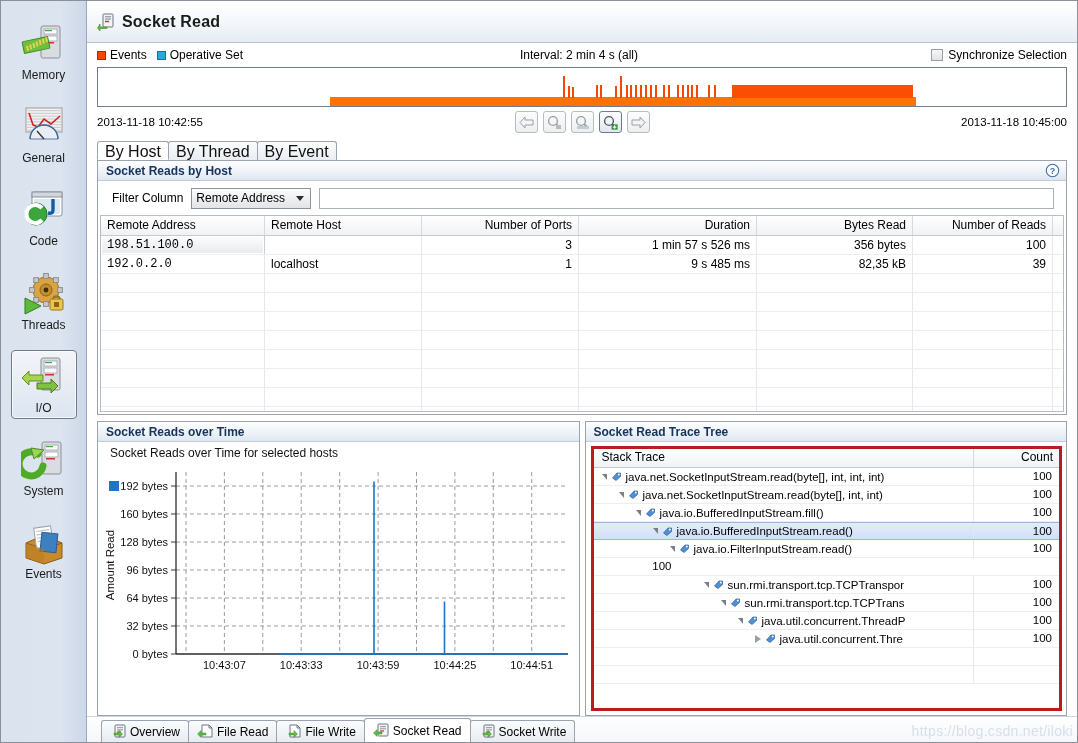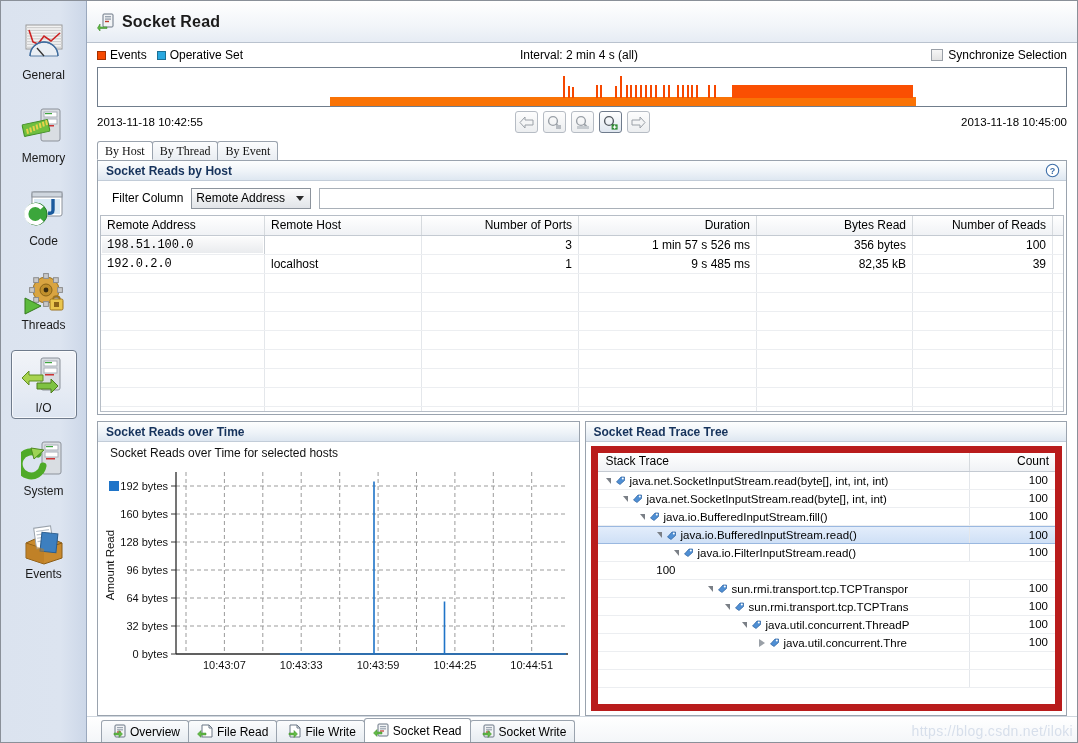--- a/index.html
+++ b/index.html
@@ -192,30 +192,29 @@
     flex: 0 0 21px;
     height: 21px;
     display: flex;
     align-items: flex-end;
     padding-left: 10px;
     margin-top: 2px;
   }
   .vtab {
     height: 19px;
     padding: 0 7px;
-    font-size: 12px;
+    font-size: 16px;
     line-height: 19px;
     border: 1px solid #9aa3ae;
     border-bottom: none;
     background: linear-gradient(to bottom,#fbfcfd,#e9edf2);
     border-radius: 3px 3px 0 0;
     margin-right: -1px;
     cursor: pointer;
     color: #111;
-    font-family: Liberation Serif, serif;
   }
   .vtab.active {
     background: #ffffff;
     border-bottom: 1px solid #ffffff;
     position: relative;
     z-index: 3;
   }
 
   
   #top-panel {
@@ -354,21 +353,21 @@
     padding: 4px 0 0 12px;
     color: #111;
     flex: 0 0 18px;
   }
   #chart-holder { flex: 1 1 auto; position: relative; min-height: 0; }
 
   
   .tree-tbl {
     flex: 1 1 auto;
     margin: 4px 4px 4px 5px;
-    border: 7px solid #b91c1c;
+    border: 3px solid #b91c1c;
     display: flex;
     flex-direction: column;
     overflow: hidden;
   }
   .tree-head {
     display: flex;
     height: 19px;
     flex: 0 0 19px;
     background: linear-gradient(to bottom,#ffffff,#f0f2f5);
     border-bottom: 1px solid #c4cad2;
@@ -461,59 +460,59 @@
     user-select: none;
   }
   svg { display: block; }
 </style>
 </head>
 <body>
 
 <div id="app">
 
   <div id="sidebar">
+      <div class="nav-item">
+        <span class="nav-icon">
+          <svg width="46" height="44" viewBox="0 0 46 44">
+            <rect x="20" y="4" width="19" height="32" rx="2" fill="#d9dde2" stroke="#8b919a"></rect>
+      <rect x="23" y="7" width="13" height="5" fill="#ffffff" stroke="#aab0b8"></rect>
+      <rect x="24" y="8" width="7" height="1.2" fill="#3fa63f"></rect>
+      <rect x="23" y="14" width="13" height="5" fill="#ffffff" stroke="#aab0b8"></rect>
+      <rect x="24" y="20" width="9" height="1.5" fill="#cc3333"></rect>
+      <rect x="2" y="17" width="26" height="12" rx="1" fill="#6fbf3f" stroke="#3f8b22" transform="rotate(-12 15 23)"></rect>
+      <rect x="5" y="22" width="2" height="5" fill="#e8d24b" transform="rotate(-12 15 23)"></rect>
+            <rect x="8.4" y="21.25" width="2" height="5" fill="#e8d24b" transform="rotate(-12 15 23)"></rect>
+            <rect x="11.8" y="20.5" width="2" height="5" fill="#e8d24b" transform="rotate(-12 15 23)"></rect>
+            <rect x="15.2" y="19.75" width="2" height="5" fill="#e8d24b" transform="rotate(-12 15 23)"></rect>
+            <rect x="18.6" y="19" width="2" height="5" fill="#e8d24b" transform="rotate(-12 15 23)"></rect>
+            <rect x="22" y="18.25" width="2" height="5" fill="#e8d24b" transform="rotate(-12 15 23)"></rect>
+            <rect x="25.4" y="17.5" width="2" height="5" fill="#e8d24b" transform="rotate(-12 15 23)"></rect>
+          </svg>
+        </span>
+        <span class="nav-label">Memory</span>
+      </div>
       <div class="nav-item">
         <span class="nav-icon">
           <svg width="46" height="44" viewBox="0 0 46 44">
             <rect x="5" y="3" width="36" height="24" fill="#f2f2f2" stroke="#9a9a9a"></rect>
       <rect x="5" y="5" width="36" height="1.2" fill="#cfcfcf"></rect>
             <rect x="5" y="7.8" width="36" height="1.2" fill="#cfcfcf"></rect>
             <rect x="5" y="10.6" width="36" height="1.2" fill="#cfcfcf"></rect>
             <rect x="5" y="13.399999999999999" width="36" height="1.2" fill="#cfcfcf"></rect>
             <rect x="5" y="16.2" width="36" height="1.2" fill="#cfcfcf"></rect>
             <rect x="5" y="19" width="36" height="1.2" fill="#cfcfcf"></rect>
             <rect x="5" y="21.799999999999997" width="36" height="1.2" fill="#cfcfcf"></rect>
             <rect x="5" y="24.599999999999998" width="36" height="1.2" fill="#cfcfcf"></rect>
       <polyline points="8,8 12,20 17,22 23,14 30,19 39,11" fill="none" stroke="#cc2222" stroke-width="1.6"></polyline>
       <path d="M9 34 A14 14 0 0 1 37 34 Z" fill="#e9eef4" stroke="#5b7fa6"></path>
       <path d="M9 34 A14 14 0 0 1 37 34" fill="none" stroke="#3f6c9e" stroke-width="1.4"></path>
       <line x1="23" y1="34" x2="16" y2="26" stroke="#333" stroke-width="1.3"></line>
           </svg>
         </span>
         <span class="nav-label">General</span>
-      </div>
-      <div class="nav-item">
-        <span class="nav-icon">
-          <svg width="46" height="44" viewBox="0 0 46 44">
-            <rect x="20" y="4" width="19" height="32" rx="2" fill="#d9dde2" stroke="#8b919a"></rect>
-      <rect x="23" y="7" width="13" height="5" fill="#ffffff" stroke="#aab0b8"></rect>
-      <rect x="24" y="8" width="7" height="1.2" fill="#3fa63f"></rect>
-      <rect x="23" y="14" width="13" height="5" fill="#ffffff" stroke="#aab0b8"></rect>
-      <rect x="24" y="20" width="9" height="1.5" fill="#cc3333"></rect>
-      <rect x="2" y="17" width="26" height="12" rx="1" fill="#6fbf3f" stroke="#3f8b22" transform="rotate(-12 15 23)"></rect>
-      <rect x="5" y="22" width="2" height="5" fill="#e8d24b" transform="rotate(-12 15 23)"></rect>
-            <rect x="8.4" y="21.25" width="2" height="5" fill="#e8d24b" transform="rotate(-12 15 23)"></rect>
-            <rect x="11.8" y="20.5" width="2" height="5" fill="#e8d24b" transform="rotate(-12 15 23)"></rect>
-            <rect x="15.2" y="19.75" width="2" height="5" fill="#e8d24b" transform="rotate(-12 15 23)"></rect>
-            <rect x="18.6" y="19" width="2" height="5" fill="#e8d24b" transform="rotate(-12 15 23)"></rect>
-            <rect x="22" y="18.25" width="2" height="5" fill="#e8d24b" transform="rotate(-12 15 23)"></rect>
-            <rect x="25.4" y="17.5" width="2" height="5" fill="#e8d24b" transform="rotate(-12 15 23)"></rect>
-          </svg>
-        </span>
-        <span class="nav-label">Memory</span>
       </div>
       <div class="nav-item">
         <span class="nav-icon">
           <svg width="46" height="44" viewBox="0 0 46 44">
             <rect x="11" y="4" width="30" height="24" rx="2" fill="#ffffff" stroke="#8b919a"></rect>
       <rect x="11" y="4" width="30" height="5" fill="#cfd6de" stroke="#8b919a"></rect>
       <rect x="13" y="11" width="26" height="15" fill="#dbeaf5"></rect>
       <path d="M32 11 L32 22 Q32 26 27 25" fill="none" stroke="#1a5b9e" stroke-width="3.4"></path>
       <circle cx="15" cy="26" r="11" fill="#3ba63b" stroke="#267a26"></circle>
       <path d="M21 20 A9 9 0 1 0 21 32" fill="none" stroke="#ffffff" stroke-width="4.2"></path>

